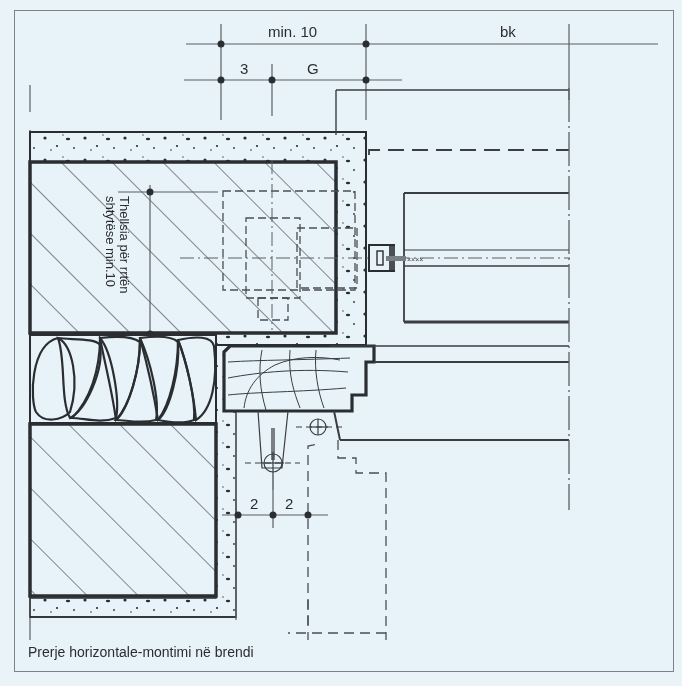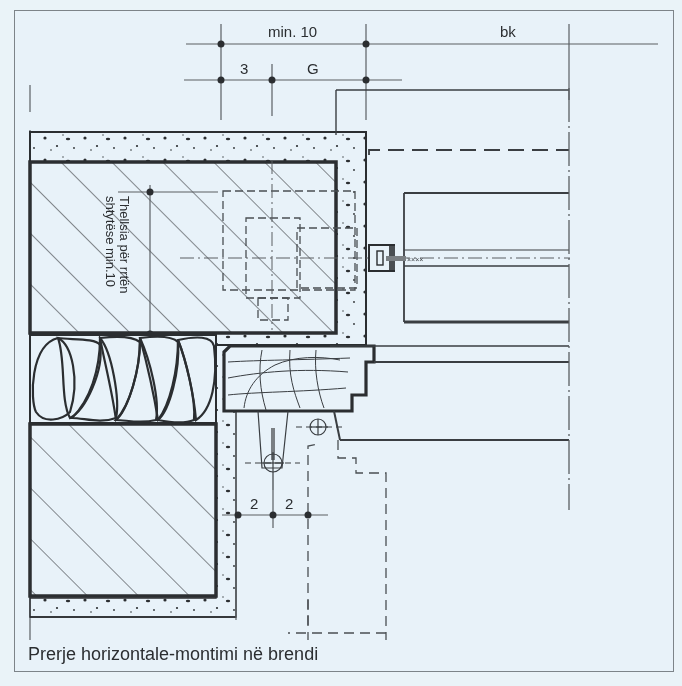--- a/index.html
+++ b/index.html
@@ -1,20 +1,20 @@
 <!DOCTYPE html>
 <html><head>
 <meta charset="utf-8">
 <style>
   html, body { margin: 0; padding: 0; background: #eaf3f8; }
   body { width: 682px; height: 686px; position: relative; overflow: hidden; }
   .frame { position: absolute; left: 14px; top: 10px; width: 660px; height: 662px; border: 1.5px solid #7d8489; box-sizing: border-box; background: #e8f2f9; }
   svg { position: absolute; left: 0; top: 0; }
   .lbl { font-family: "Liberation Sans", sans-serif; fill: #2b2e31; }
-  .caption { position: absolute; left: 28px; top: 644px; font-family: "Liberation Sans", sans-serif; font-size: 18px; color: #2b2e31; white-space: nowrap; }
+  .caption { position: absolute; left: 28px; top: 644px; font-family: "Liberation Sans", sans-serif; font-size: 14px; color: #2b2e31; white-space: nowrap; }
   .vtext { position: absolute; left: 111px; top: 196px; width: 20px; height: 130px; }
   .vtext span { display: block; position: absolute; transform-origin: 0 0; transform: rotate(90deg); font-family: "Liberation Sans", sans-serif; font-size: 13px; color: #2b2e31; white-space: nowrap; line-height: 14px; }
 </style>
 </head>
 <body>
 
 <div class="frame"></div>
 
 <svg width="682" height="686" viewBox="0 0 682 686">
   <defs>

